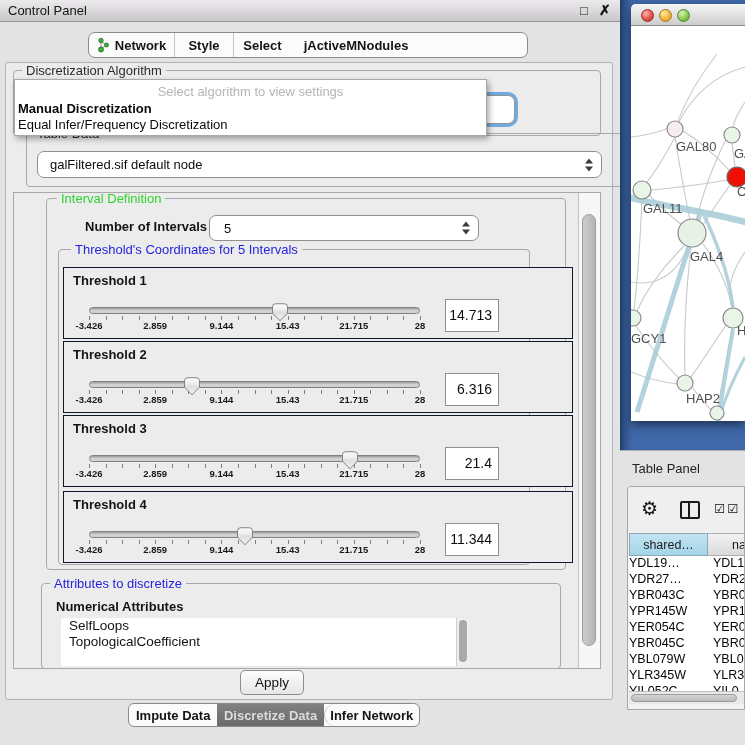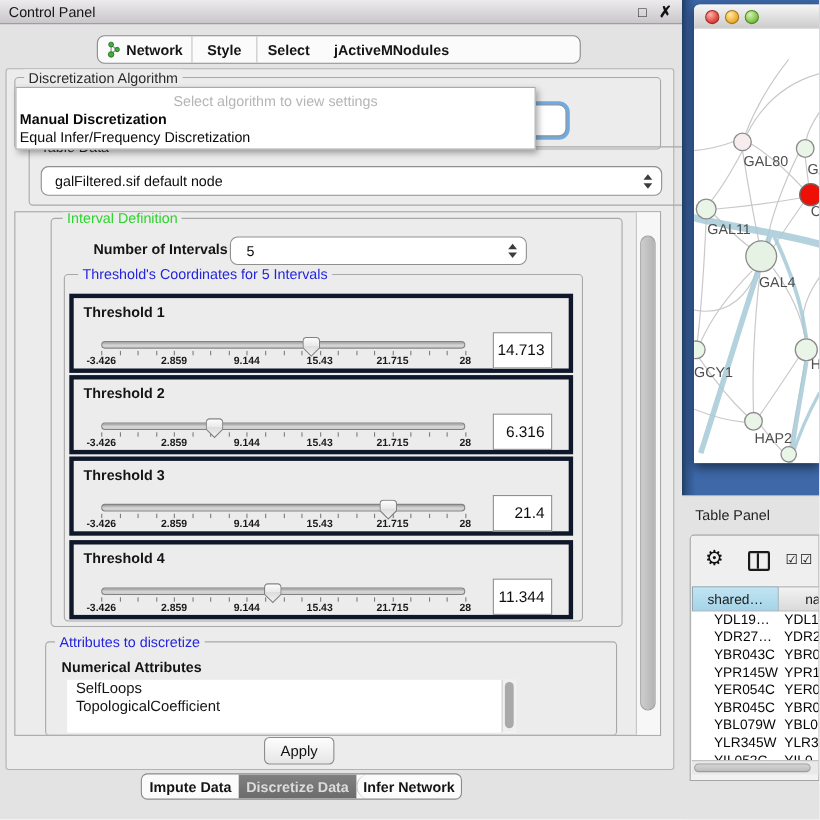--- a/index.html
+++ b/index.html
@@ -65,21 +65,21 @@
   .ni-combo{left:195px;top:22px;width:270px;height:26px;}
   .thr-group{left:44px;top:56px;width:472px;height:316px;}
   .attr-group{left:27px;top:390px;width:520px;height:86px;}
   .na-label{left:42px;top:406px;font-size:13px;font-weight:bold;color:#141414;}
   .attr-list{left:47px;top:425px;width:408px;height:48px;background:#fff;overflow:hidden;}
   .attr-item{font-size:13.5px;color:#141414;line-height:15.5px;padding-left:8px;white-space:nowrap;}
   .attr-scroll{position:absolute;right:0;top:0;width:13px;height:48px;background:#efefef;border-left:1px solid #d0d0d0;box-sizing:border-box;}
   .attr-thumb{position:absolute;left:2px;top:2px;width:8px;height:42px;border-radius:5px;background:#a9a9a9;}
 
   
-  .th-panel{position:absolute;left:49px;width:458px;height:72px;border:4px solid #0f172a;background:#ececec;box-sizing:border-box;}
+  .th-panel{position:absolute;left:49px;width:510px;height:72px;border:1px solid #0f172a;background:#ececec;box-sizing:border-box;}
   .th-label{position:absolute;left:9px;top:5px;font-size:13px;font-weight:bold;color:#141414;}
   .th-track{position:absolute;left:25px;top:39px;width:331px;height:7px;border:1px solid #828282;border-radius:4px;
     background:linear-gradient(#9b9b9b,#d6d6d6 55%,#cccccc);box-sizing:border-box;}
   .th-thumb{position:absolute;top:35px;}
   .th-ticks{position:absolute;left:0;top:0;width:100%;height:100%;}
   .tick{position:absolute;top:48px;width:1px;height:4px;background:#7d7d7d;}
   .tick-label{position:absolute;top:52px;transform:translateX(-50%);font-size:9.5px;font-weight:bold;color:#1a1a1a;white-space:nowrap;}
   .th-value{position:absolute;left:381px;top:31px;width:54px;height:33px;background:#fff;border:1px solid #8f8f8f;
     box-sizing:border-box;font-size:14px;color:#0c0c0c;text-align:right;line-height:31px;padding-right:6px;}
 
@@ -115,21 +115,21 @@
   .colicon{position:absolute;left:52px;top:14px;width:16px;height:14px;border:2px solid #1a1a1a;border-radius:2px;}
   .colicon div{position:absolute;left:6px;top:0;width:2px;height:100%;background:#1a1a1a;}
   .checks{position:absolute;left:86px;top:14px;font-size:12.5px;color:#111;letter-spacing:2px;font-family:"DejaVu Sans",sans-serif;}
   .tp-header{position:absolute;left:1px;top:46px;height:23px;display:flex;}
   .tp-h1{width:79px;background:linear-gradient(#c2e4f2,#a4d4e8);border:1px solid #8fa8b4;box-sizing:border-box;
     font-size:12.5px;color:#1c1c1c;display:flex;align-items:center;justify-content:center;}
   .tp-h2{width:40px;background:linear-gradient(#f2f2f2,#dadada);border:1px solid #b0b0b0;border-left:none;box-sizing:border-box;
     font-size:12.5px;color:#1c1c1c;display:flex;align-items:center;padding-left:24px;}
   .tp-rows{position:absolute;left:1px;top:69px;width:117px;height:135px;background:#fff;overflow:hidden;}
   .tp-row{height:16px;display:flex;font-size:12.5px;color:#060606;}
-  .tp-c1{width:79px;padding-left:20px;box-sizing:border-box;white-space:nowrap;overflow:hidden;}
+  .tp-c1{width:79px;padding-left:0;box-sizing:border-box;white-space:nowrap;overflow:hidden;}
   .tp-c2{padding-left:5px;white-space:nowrap;}
   .tp-hscroll{position:absolute;left:1px;top:204px;width:117px;height:13px;background:#e9e9e9;border-top:1px solid #bdbdbd;box-sizing:border-box;}
   .tp-hthumb{position:absolute;left:2px;top:2px;width:106px;height:8px;border-radius:5px;
     background:linear-gradient(#d4d4d4,#bdbdbd);border:1px solid #9c9c9c;box-sizing:border-box;}
 
   svg text{font-family:"Liberation Sans",sans-serif;}
 </style>
 </head>
 <body>
 

